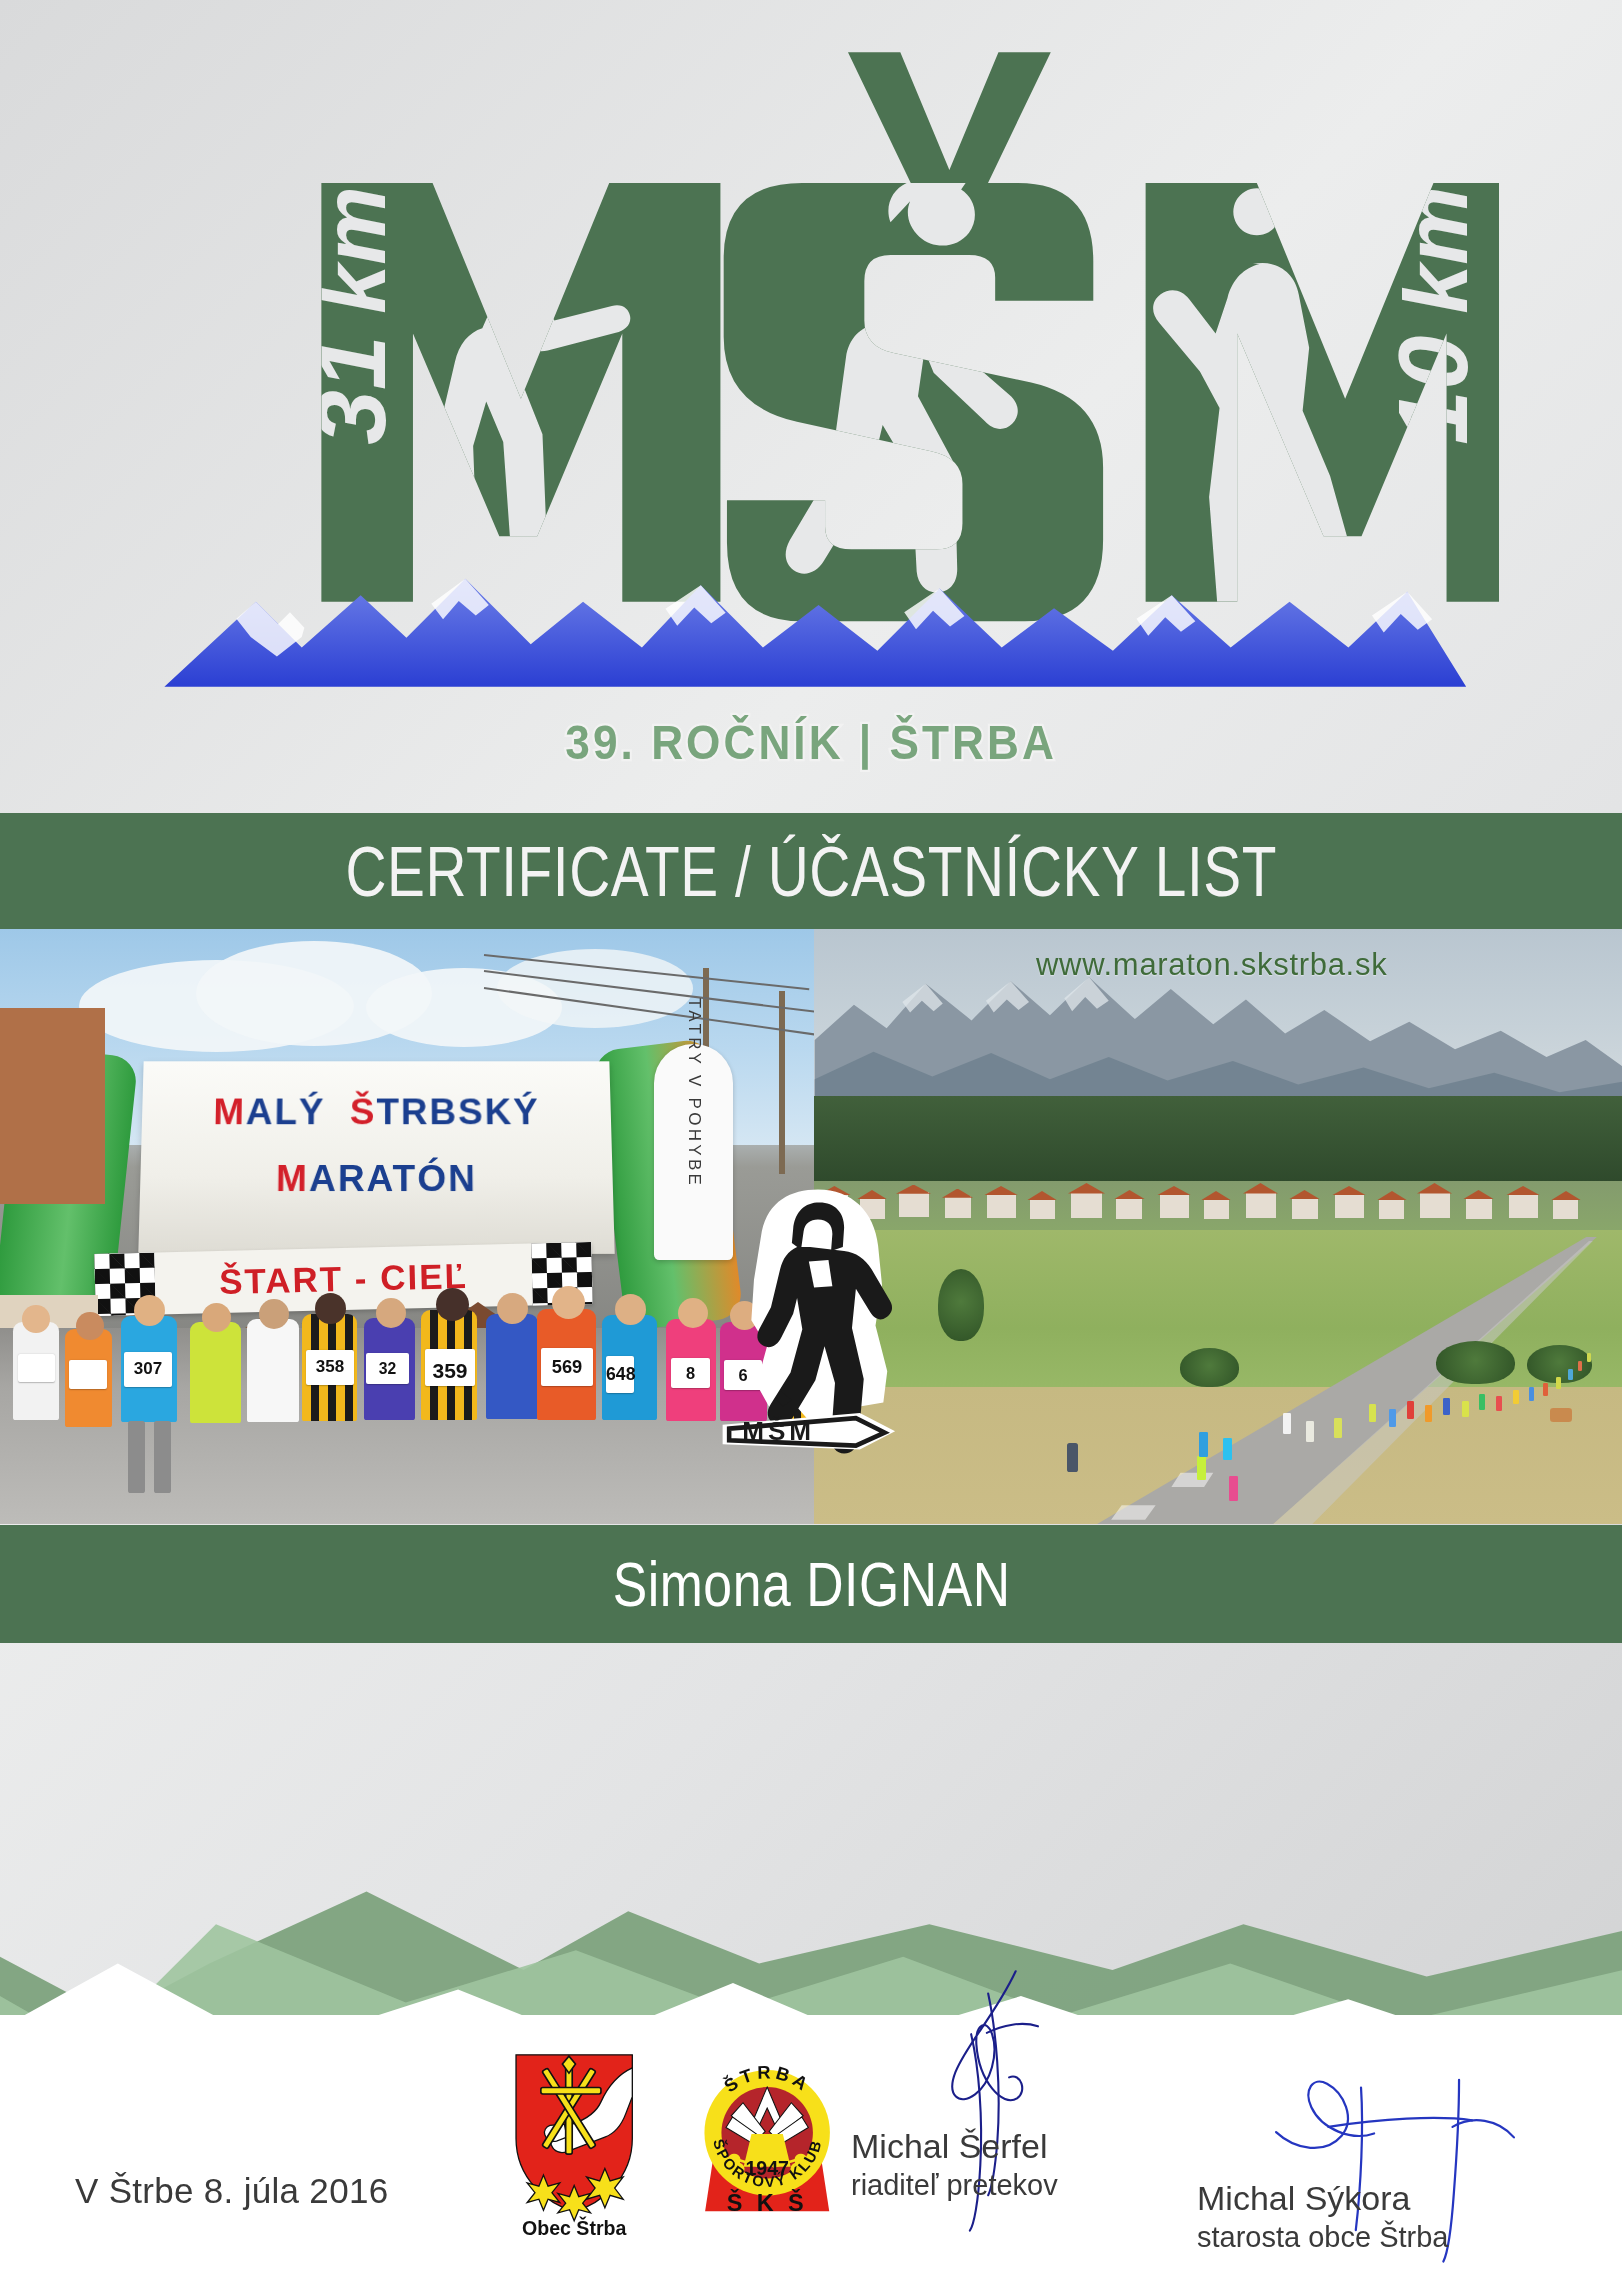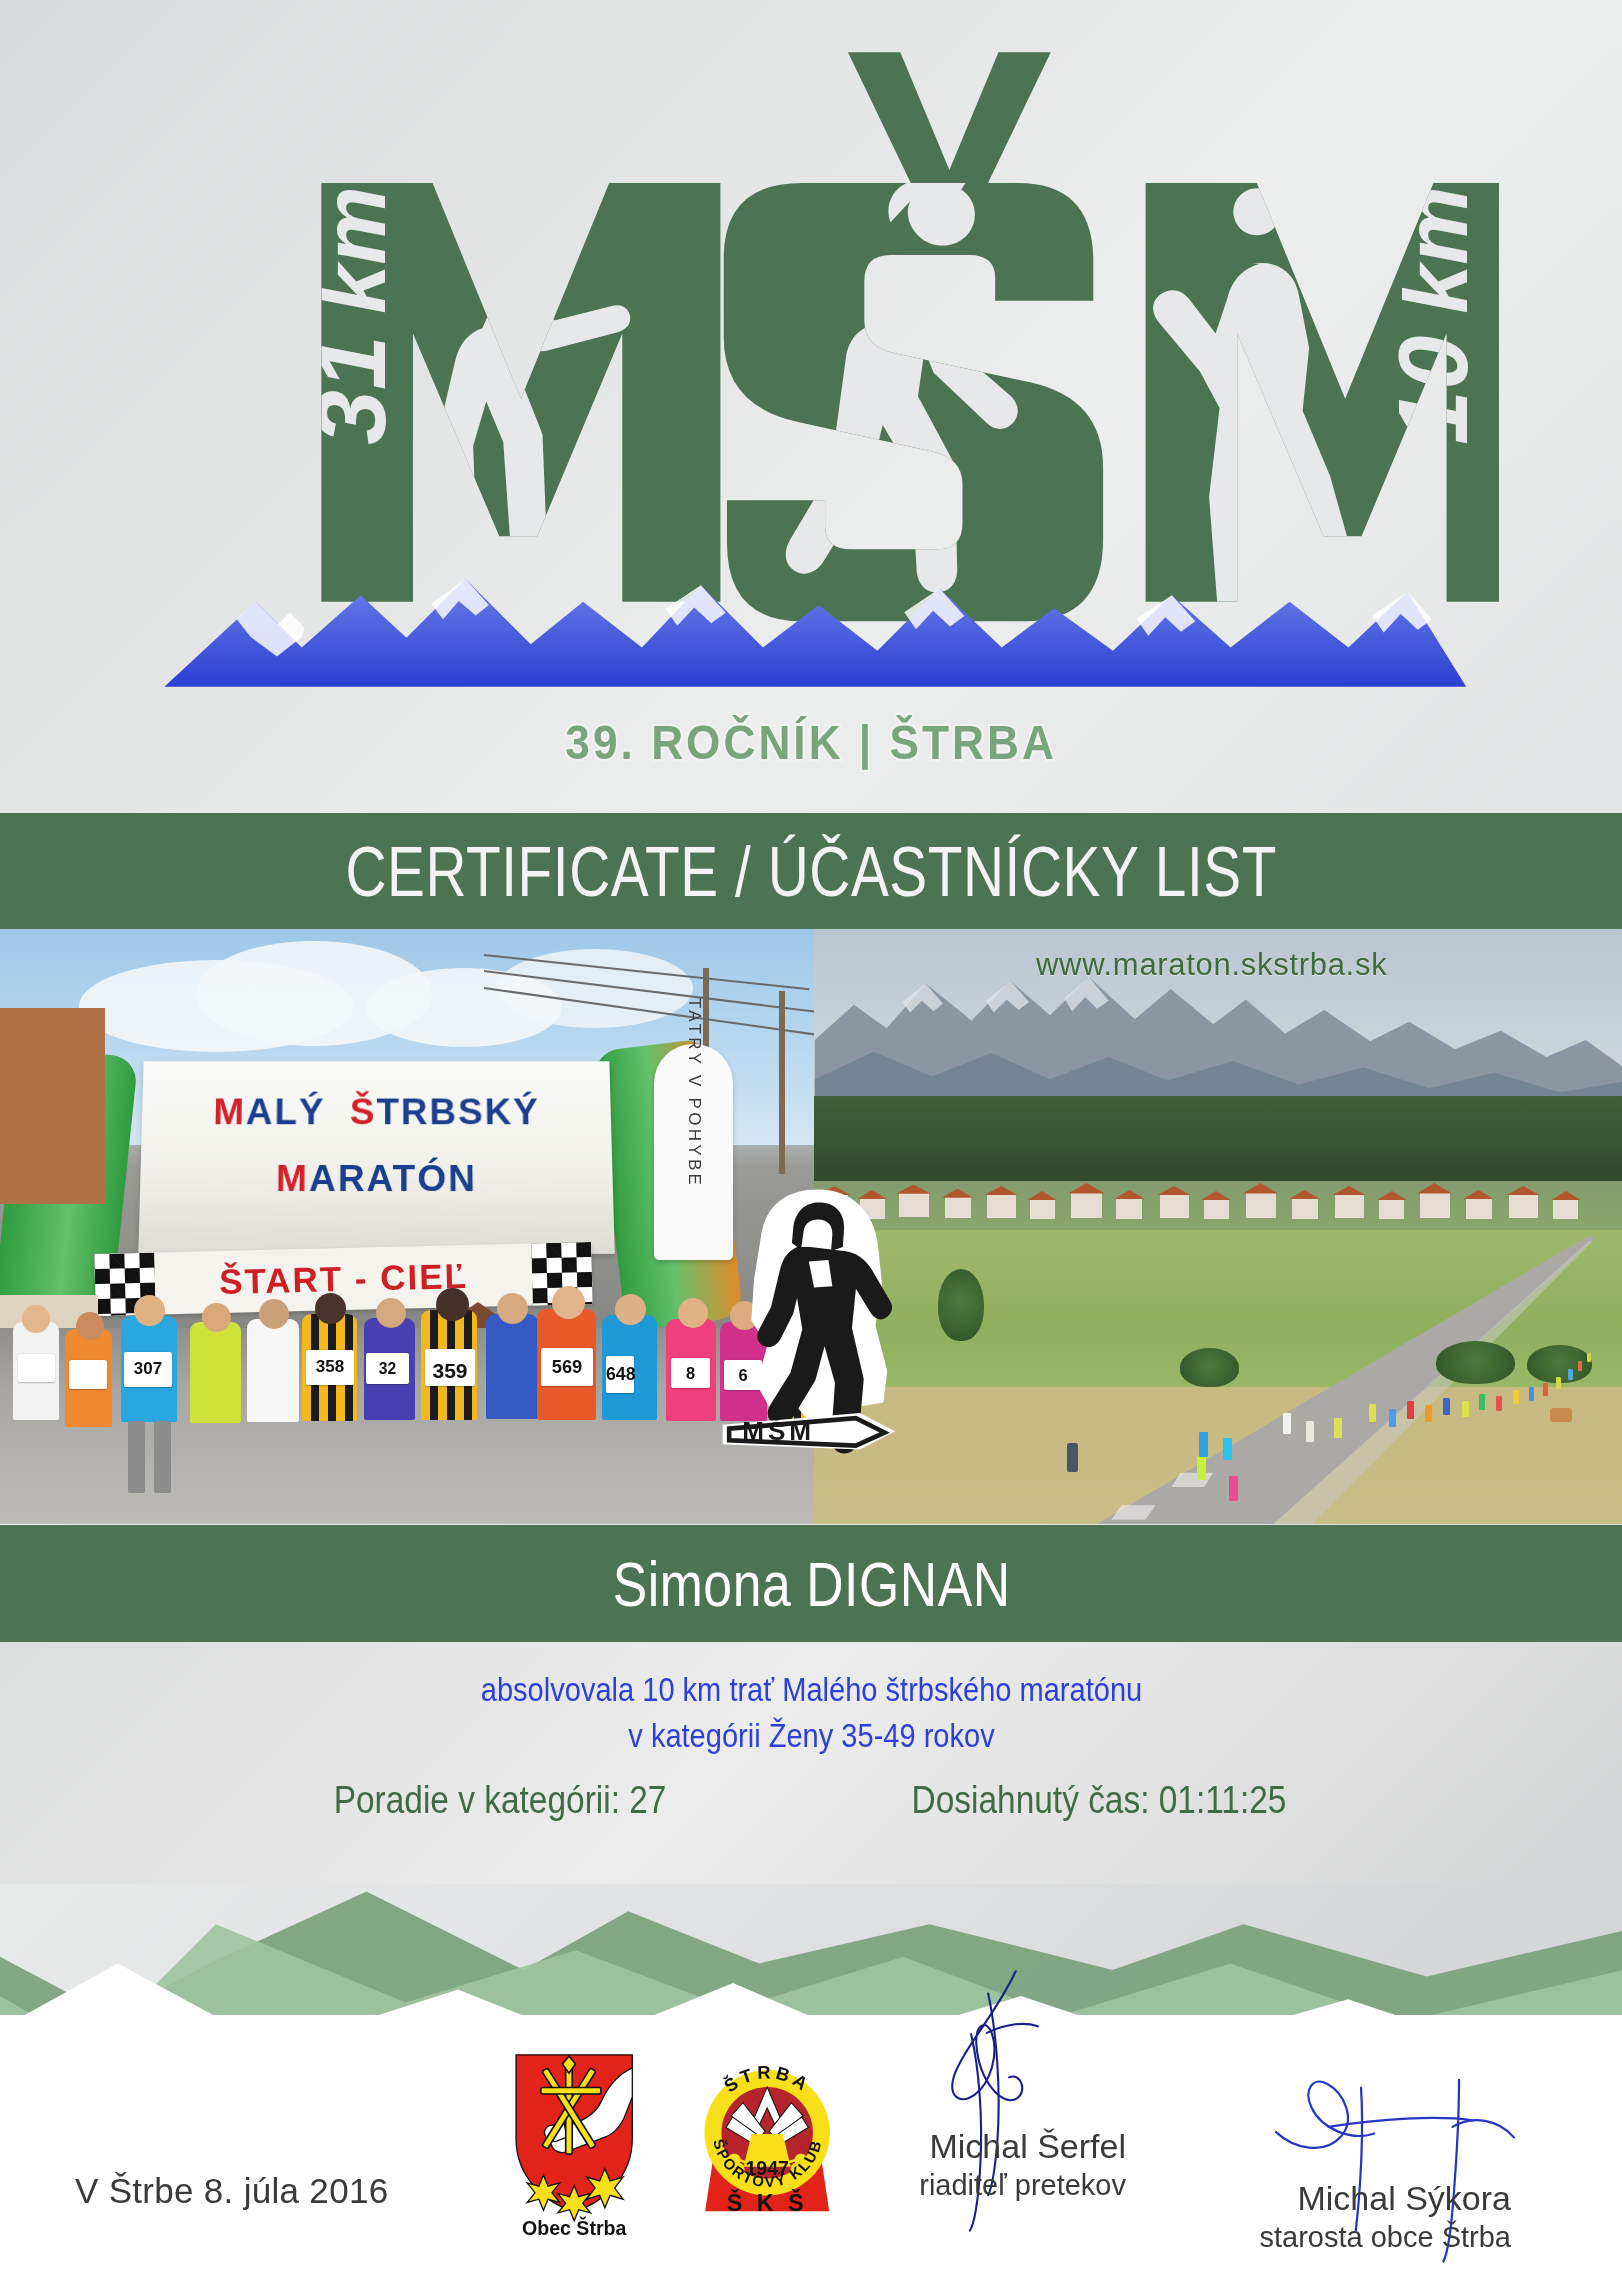--- a/index.html
+++ b/index.html
@@ -169,21 +169,21 @@
   .footer{
     position:absolute; left:0; top:2015px; width:1623px; height:280px;
     background:#ffffff;
   }
   .f-date{
     position:absolute; left:75px; top:156px;
     color:#3a3a3a; font-size:35px; letter-spacing:0.3px;
   }
   .crest{position:absolute; left:504px; top:2047px; width:141px; height:196px; z-index:8;}
   .sks{position:absolute; left:684px; top:2040px; width:167px; height:196px; z-index:8;}
-  .sig{position:absolute; text-align:right; z-index:9;}
+  .sig{position:absolute; text-align:left; z-index:9;}
   .sig .nm{color:#3a3a3a; font-size:34px; white-space:nowrap;}
   .sig .rl{color:#3a3a3a; font-size:29px; white-space:nowrap; margin-top:2.6px;}
   .sig-ink{position:absolute; z-index:7;}
 </style>
 </head>
 <body>
 
 <div class="page">
 
   <div class="logo-block">
@@ -480,30 +480,20 @@
       <path fill="#ffffff" d="M4 68 L214 50 L268 78 L214 106 L4 98 Z"></path>
       <path fill="none" stroke="#1a1a1a" stroke-width="7" d="M14 74 L208 58 L252 80 L208 100 L14 92 Z"></path>
       <text x="34" y="92" font-family="Liberation Sans, sans-serif" font-size="40" font-weight="700" fill="#1a1a1a" letter-spacing="6">MŠM</text>
     </g>
   </svg>
 
   <div class="name-band">
     <div class="name-text">Simona DIGNAN</div>
   </div>
 
-  <div class="body-wrap">
-    <div class="desc">
-      <div>absolvovala 10 km trať Malého štrbského maratónu</div>
-      <div>v kategórii Ženy 35-49 rokov</div>
-    </div>
-    <div class="results">
-      <span>Poradie v kategórii: 27</span>
-      <span>Dosiahnutý čas: 01:11:25</span>
-    </div>
-  </div>
 
   <svg class="mtn-deco" viewBox="0 0 2480 300" preserveAspectRatio="none">
     <path fill="#7da27d" d="M0 110 L170 200 L320 120 L560 10 L800 130 L960 40 L1160 120 L1420 60 L1700 130 L1900 60 L2180 140 L2480 70 L2480 300 L0 300 Z" opacity=".95"></path>
     <path fill="#9fc49f" d="M0 170 L140 250 L330 60 L620 180 L880 100 L1120 190 L1380 110 L1620 200 L1880 120 L2140 210 L2480 130 L2480 300 L0 300 Z" opacity=".9"></path>
     <path fill="#ffffff" d="M0 300 L0 220 L180 120 L420 250 L700 160 L900 240 L1120 150 L1330 240 L1560 170 L1800 250 L2060 175 L2300 255 L2480 200 L2480 300 Z"></path>
   </svg>
 
   <div class="footer">
     <div class="f-date">V Štrbe 8. júla 2016</div>
   </div>

